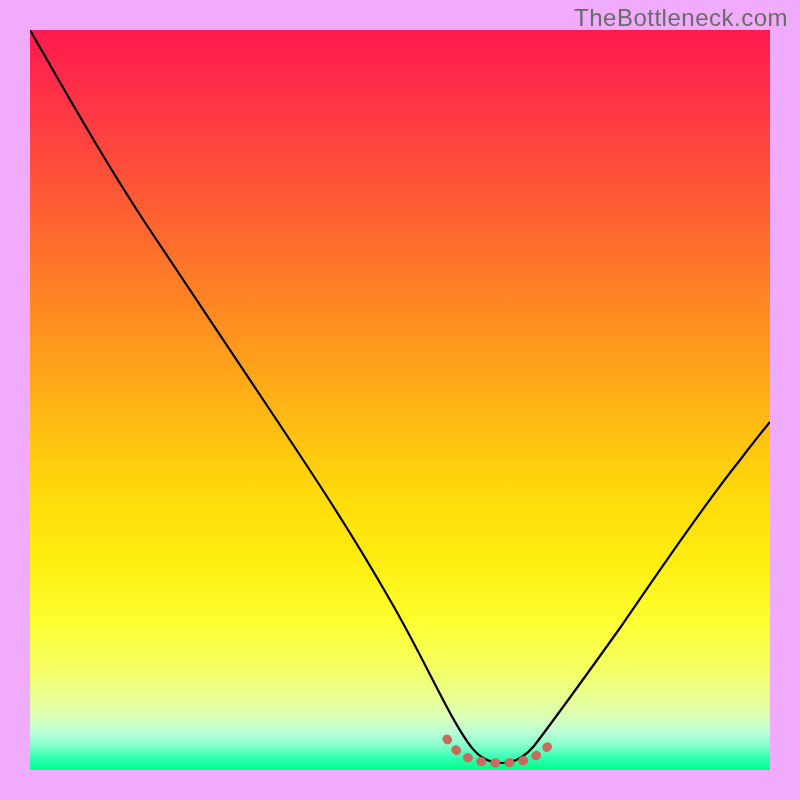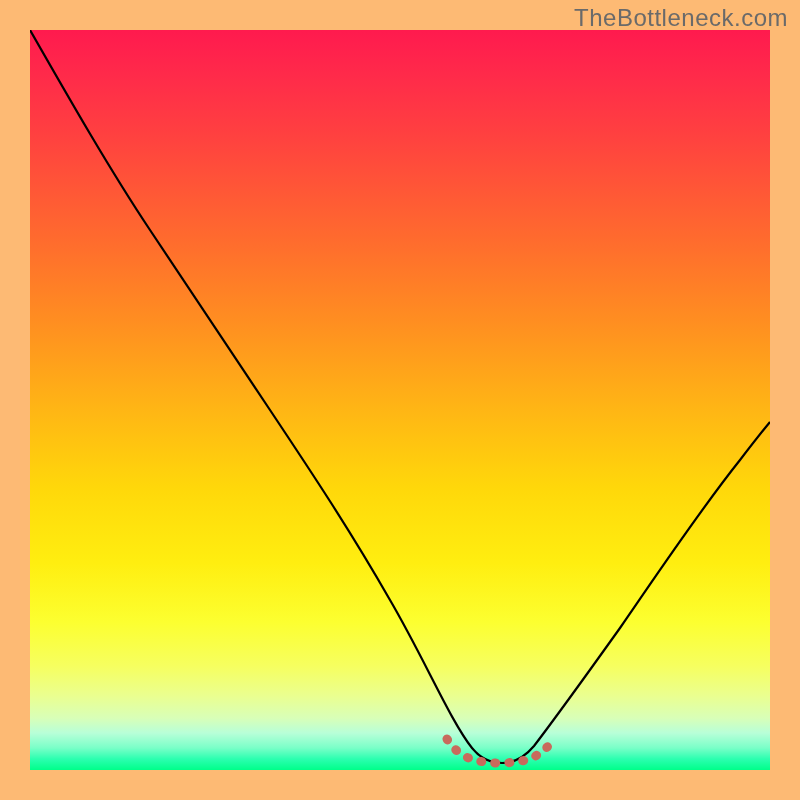--- a/index.html
+++ b/index.html
@@ -8,21 +8,21 @@
     width: 800px;
     height: 800px;
     background: #000;
     overflow: hidden;
     font-family: Arial, Helvetica, sans-serif;
   }
   .frame {
     position: relative;
     width: 800px;
     height: 800px;
-    background: #fdba74;
+    background: #f0abfc;
   }
   .watermark {
     position: absolute;
     top: 4px;
     right: 12px;
     color: #6a6a6a;
     font-size: 24px;
     font-weight: 400;
     letter-spacing: 0.5px;
     z-index: 10;

